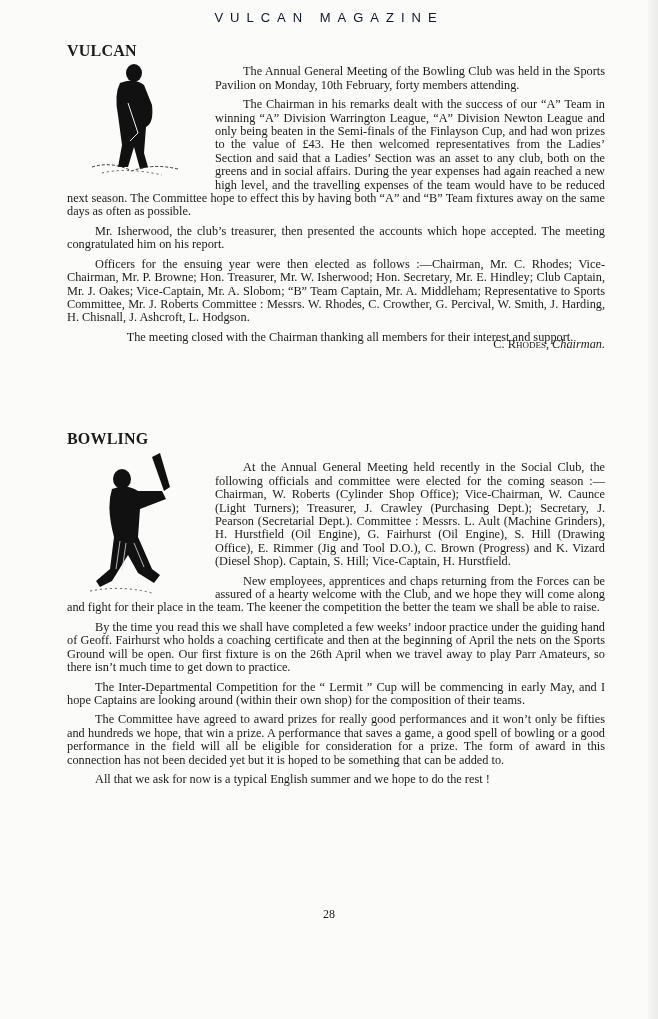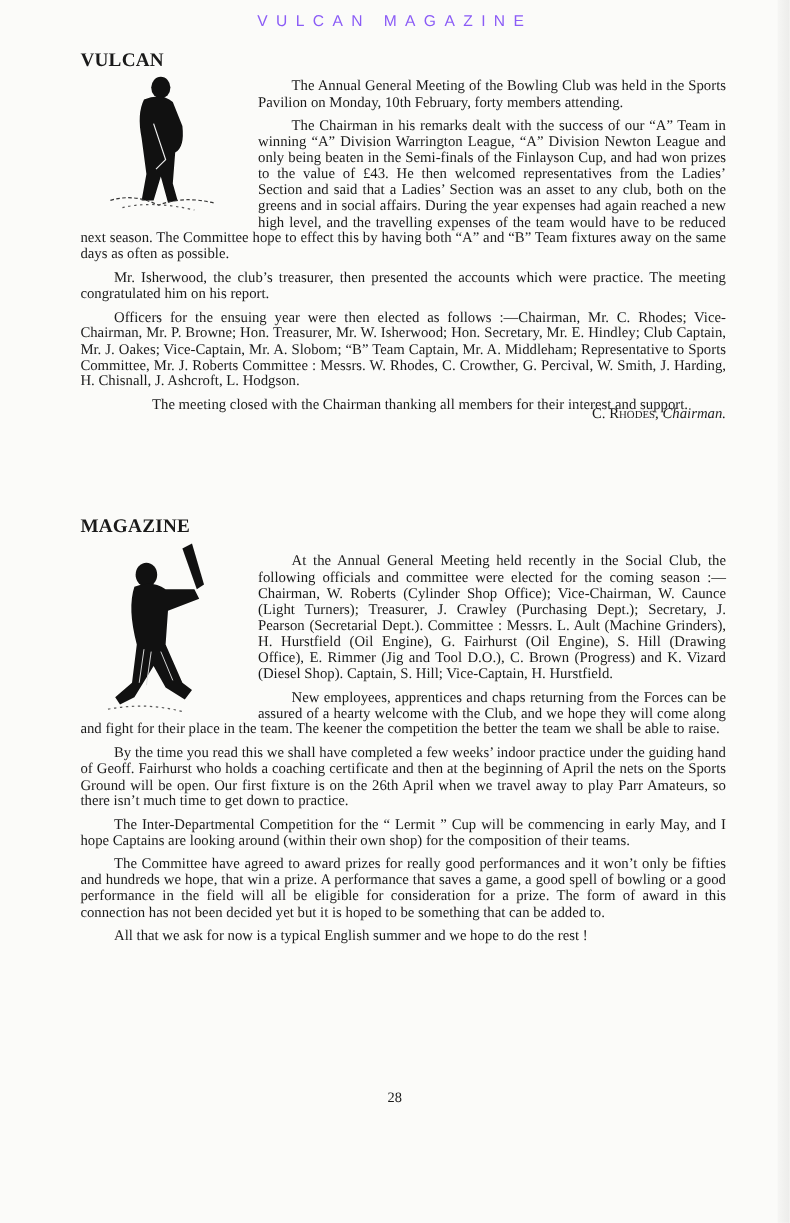--- a/index.html
+++ b/index.html
@@ -11,21 +11,21 @@
     position: relative;
   }
   .edge {
     position: absolute; top: 0; right: 0; width: 10px; height: 1019px;
     background: linear-gradient(to right, #f6f6f4, #ececea);
   }
   .masthead {
     position: absolute; top: 10px; left: 0; width: 658px;
     text-align: center;
     font-family: "Liberation Sans", "DejaVu Sans", sans-serif;
-    font-size: 13px; letter-spacing: 7px; color: #8b5cf6;
+    font-size: 13px; letter-spacing: 7px; color: #0f172a;
   }
   .col {
     position: absolute; left: 67px; width: 538px;
     font-size: 12.3px; line-height: 13.4px;
     text-align: justify;
   }
   .heading {
     font-weight: bold; font-size: 16px; letter-spacing: 0.2px;
     margin: 0;
   }
@@ -52,30 +52,30 @@
     <svg width="110" height="118" viewBox="0 0 110 118">
       <ellipse cx="52" cy="10" rx="8" ry="9" fill="#111"></ellipse>
       <path d="M38 20 Q52 14 62 22 L70 42 Q72 60 64 64 L62 90 L66 104 L58 106 L52 84 L46 104 L36 104 L40 82 L36 52 Q32 32 38 20 Z" fill="#111"></path>
       <path d="M46 40 L56 70 L48 78" stroke="#eee" stroke-width="1" fill="none"></path>
       <path d="M10 104 Q30 98 50 108 Q70 100 96 106" stroke="#333" stroke-width="1" fill="none" stroke-dasharray="3 2"></path>
       <path d="M20 110 Q45 104 80 112" stroke="#555" stroke-width="1" fill="none" stroke-dasharray="2 3"></path>
     </svg>
   </div>
   <p style="">The Annual General Meeting of the Bowling Club was held in the Sports Pavilion on Monday, 10th February, forty members attending.</p>
   <p>The Chairman in his remarks dealt with the success of our “A” Team in winning “A” Division Warrington League, “A” Division Newton League and only being beaten in the Semi-finals of the Finlayson Cup, and had won prizes to the value of £43. He then welcomed representatives from the Ladies’ Section and said that a Ladies’ Section was an asset to any club, both on the greens and in social affairs.  During the year expenses had again reached a new high level, and the travelling expenses of the team would have to be reduced next season.  The Committee hope to effect this by having both “A” and “B” Team fixtures away on the same days as often as possible.</p>
-  <p>Mr. Isherwood, the club’s treasurer, then presented the accounts which were practice.  The meeting congratulated him on his report.</p>
+  <p>Mr. Isherwood, the club’s treasurer, then presented the accounts which hope accepted.  The meeting congratulated him on his report.</p>
   <p>Officers for the ensuing year were then elected as follows :—Chairman, Mr. C. Rhodes; Vice-Chairman, Mr. P. Browne; Hon. Treasurer, Mr. W. Isherwood; Hon. Secretary, Mr. E. Hindley; Club Captain, Mr. J. Oakes; Vice-Captain, Mr. A. Slobom; “B” Team Captain, Mr. A. Middleham; Representative to Sports Committee, Mr. J. Roberts  Committee : Messrs. W. Rhodes, C. Crowther, G. Percival, W. Smith, J. Harding, H. Chisnall, J. Ashcroft, L. Hodgson.</p>
   <p style="text-align:center;">The meeting closed with the Chairman thanking all members for their interest and support.</p>
   <div class="sig">
     <span class="sc">C. Rhodes</span>, <span class="it">Chairman.</span>
   </div>
 </div>
 
 <div class="col" style="top:432px;">
-  <h2 class="heading" style="margin-bottom:6px;">MAGAZINE</h2>
+  <h2 class="heading" style="margin-bottom:6px;">BOWLING</h2>
   <div class="fig" style="height:150px;">
     <svg width="110" height="148" viewBox="0 0 110 148">
       <path d="M70 6 L78 2 L88 36 L82 40 Z" fill="#111"></path>
       <ellipse cx="40" cy="28" rx="9" ry="10" fill="#111"></ellipse>
       <path d="M30 38 Q44 32 56 40 L80 40 L84 48 L58 58 L56 86 L70 118 L78 124 L72 132 L56 122 L46 104 L30 130 L18 136 L14 130 L28 118 L32 86 Q24 56 30 38 Z" fill="#111"></path>
       <path d="M38 90 L34 118 M44 92 L40 120 M52 92 L62 116" stroke="#ddd" stroke-width="0.8"></path>
       <path d="M8 140 Q40 134 70 142" stroke="#555" stroke-width="1" fill="none" stroke-dasharray="2 3"></path>
     </svg>
   </div>
   <p style="margin-top:16px;">At the Annual General Meeting held recently in the Social Club, the following officials and committee were elected for the coming season :—Chairman, W. Roberts (Cylinder Shop Office); Vice-Chairman, W. Caunce (Light Turners); Treasurer, J. Crawley (Purchasing Dept.); Secretary, J. Pearson (Secretarial Dept.). Committee : Messrs. L. Ault (Machine Grinders), H. Hurstfield (Oil Engine), G. Fairhurst (Oil Engine), S. Hill (Drawing Office), E. Rimmer (Jig and Tool D.O.), C. Brown (Progress) and K. Vizard (Diesel Shop). Captain, S. Hill; Vice-Captain, H. Hurstfield.</p>

